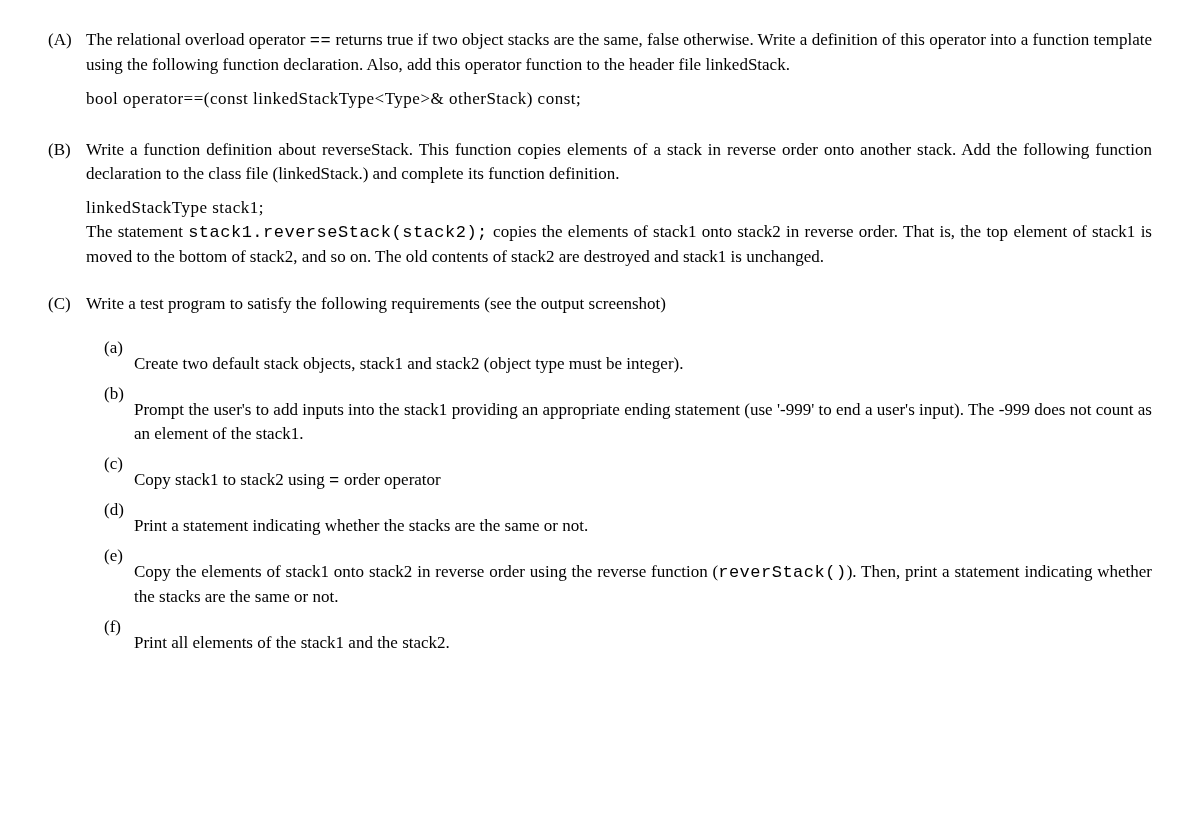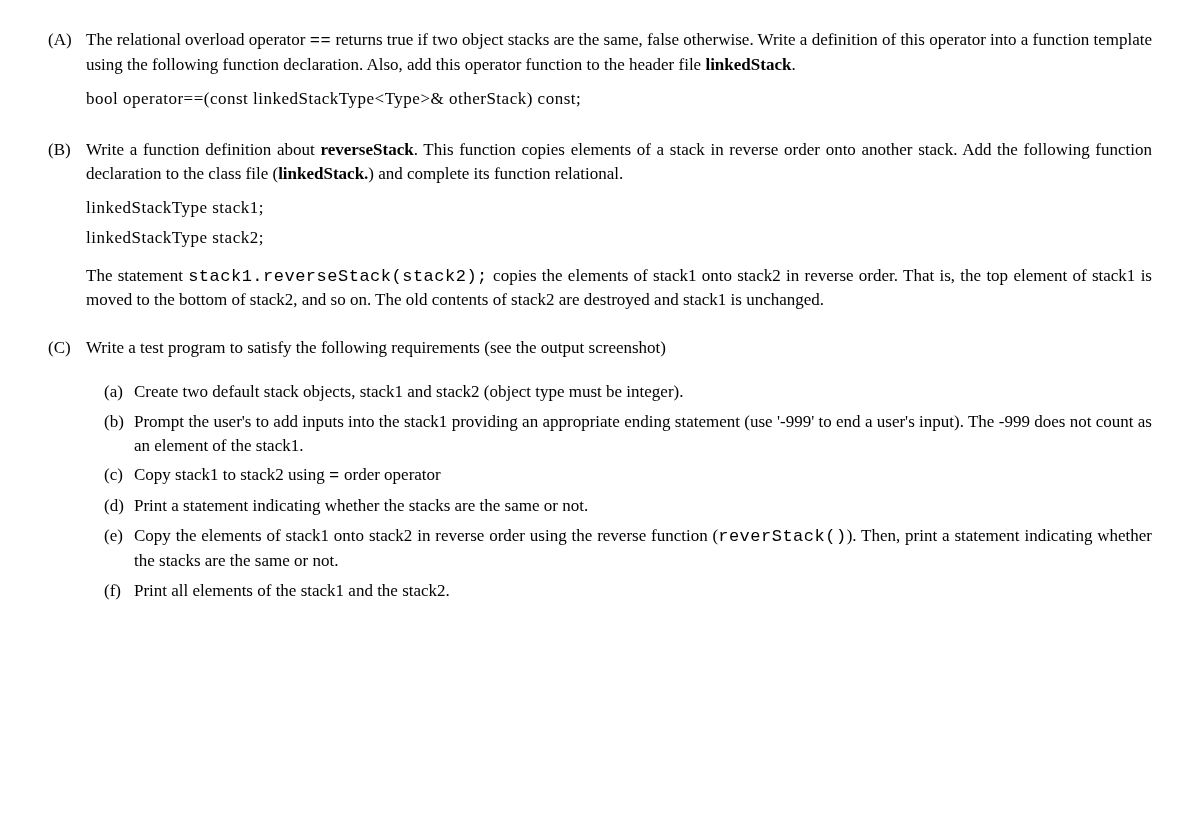--- a/index.html
+++ b/index.html
@@ -31,60 +31,60 @@
   .code {
     font-family: "Courier New", Courier, monospace;
     letter-spacing: 0.5px;
   }
   .code-line {
     font-family: Liberation Serif, serif;
     letter-spacing: 0.5px;
     margin: 6px 0 14px 0;
   }
   .bold {
-    font-weight: bold;
+    font-weight: normal;
   }
   .sublist {
     margin-left: 56px;
     margin-top: 10px;
   }
   .subitem {
     display: flex;
     margin-bottom: 6px;
     text-align: justify;
   }
   .subitem-label {
     width: 30px;
     flex-shrink: 0;
   }
   .subitem-body {
     flex: 1;
+    margin-top: 16px;
   }
 </style>
 </head>
 <body>
 
 <div class="section">
   <div class="section-label">(A)</div>
   <div class="section-body">
     <div class="para">
       <span>The relational overload operator </span><span class="code">==</span><span> returns true if two object stacks are the same, false otherwise. Write a definition of this operator into a function template using the following function declaration. Also, add this operator function to the header file </span><span class="bold">linkedStack</span><span>.</span>
     </div>
     <div class="code-line">bool  operator==(const  linkedStackType&lt;Type&gt;&amp;  otherStack)  const;</div>
   </div>
 </div>
 
 <div class="section">
   <div class="section-label">(B)</div>
   <div class="section-body">
     <div class="para">
-      <span>Write a function definition about </span><span class="bold">reverseStack</span><span>. This function copies elements of a stack in reverse order onto another stack. Add the following function declaration to the class file (</span><span class="bold">linkedStack.</span><span>) and complete its function relational.</span>
+      <span>Write a function definition about </span><span class="bold">reverseStack</span><span>. This function copies elements of a stack in reverse order onto another stack. Add the following function declaration to the class file (</span><span class="bold">linkedStack.</span><span>) and complete its function definition.</span>
     </div>
     <div class="code-line" style="margin-bottom:0">linkedStackType  stack1;</div>
-    <div class="code-line">linkedStackType  stack2;</div>
     <div class="para">
       <span>The statement </span><span class="code">stack1.reverseStack(stack2);</span><span> copies the elements of stack1 onto stack2 in reverse order. That is, the top element of stack1 is moved to the bottom of stack2, and so on. The old contents of stack2 are destroyed and stack1 is unchanged.</span>
     </div>
   </div>
 </div>
 
 <div class="section" style="margin-bottom:4px">
   <div class="section-label">(C)</div>
   <div class="section-body">
     <div class="para">Write a test program to satisfy the following requirements (see the output screenshot)</div>

